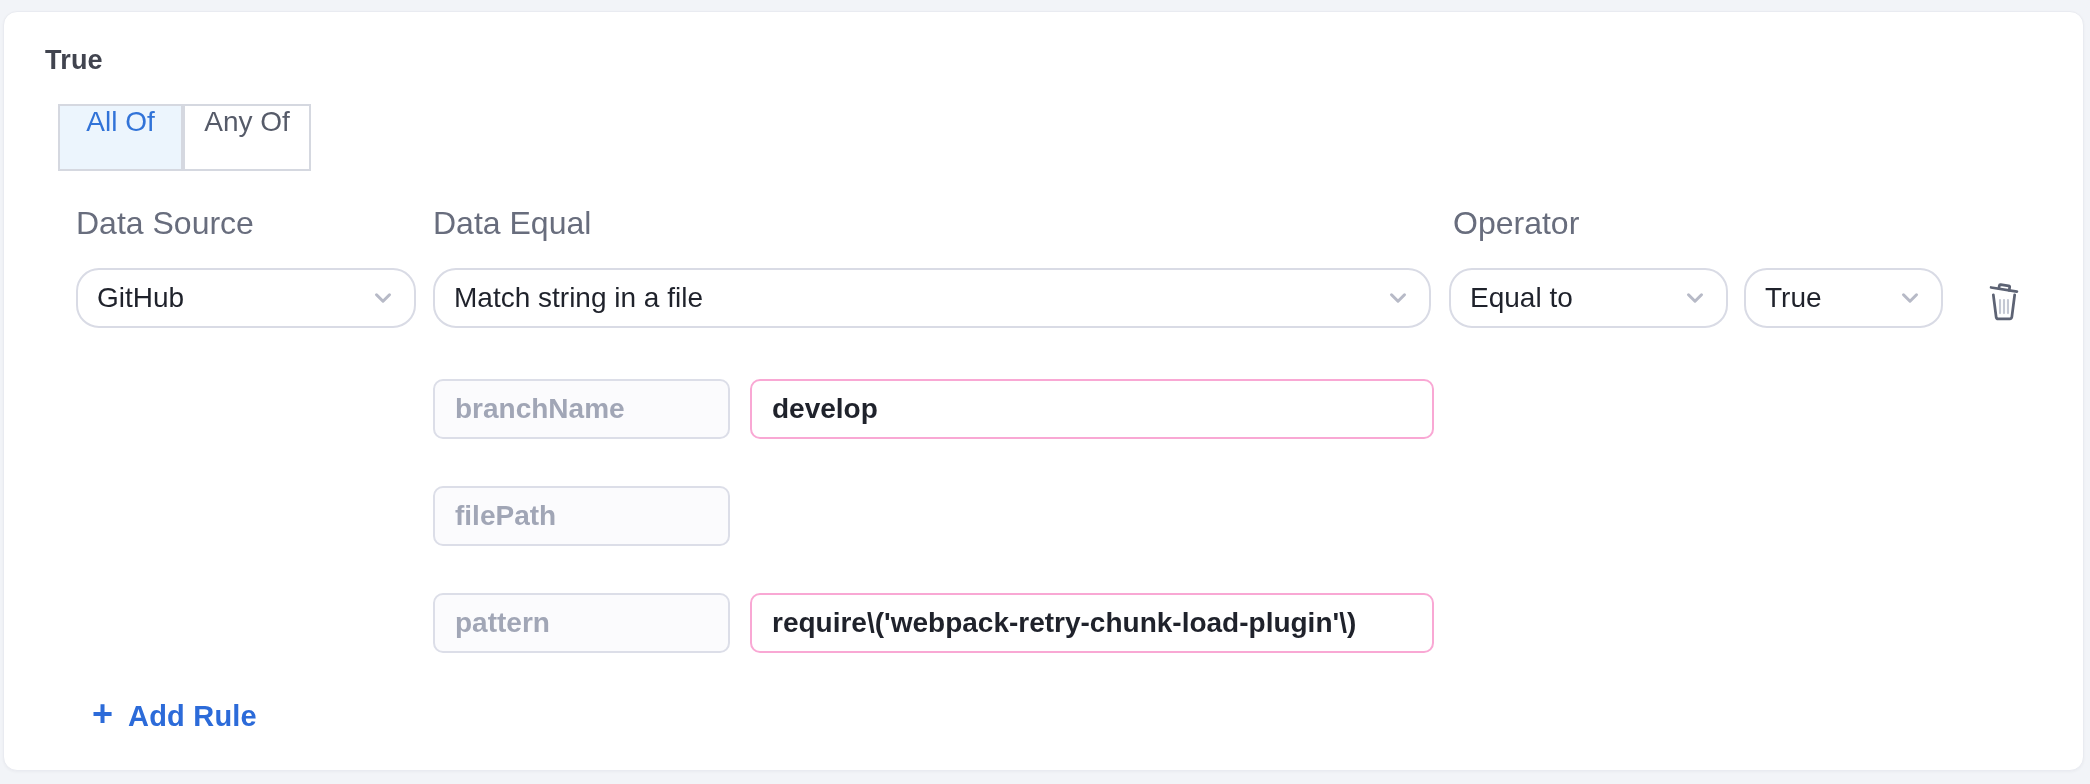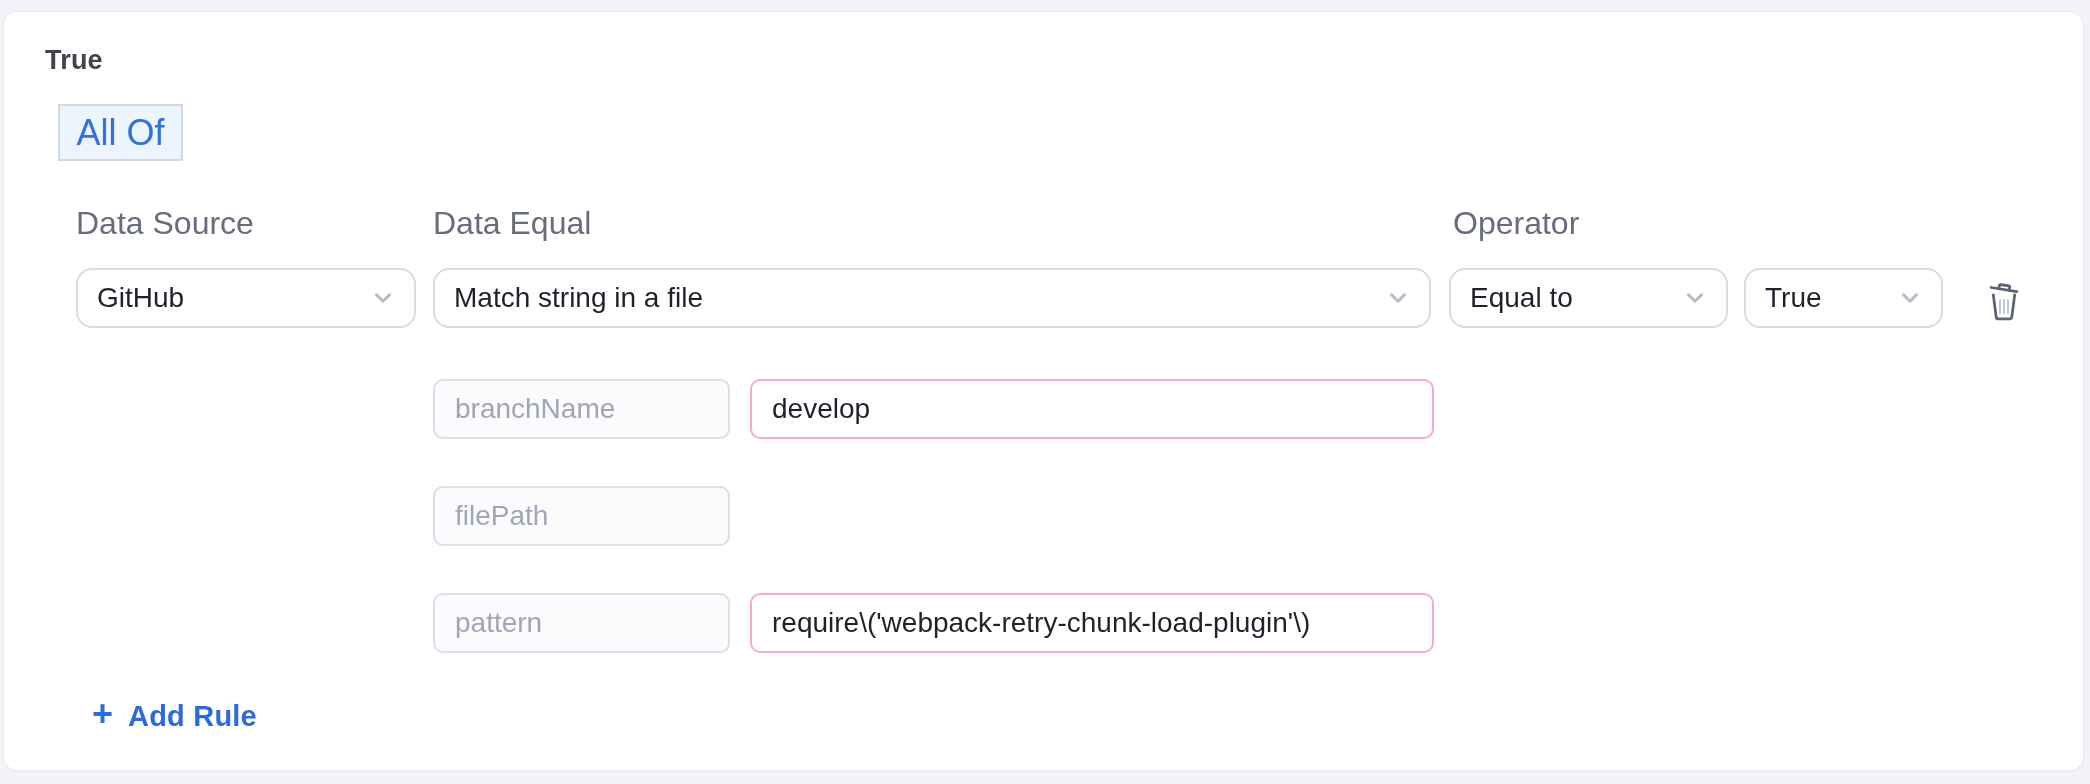--- a/index.html
+++ b/index.html
@@ -15,55 +15,56 @@
     background:#ffffff; border:1px solid #e9ebf1; border-radius:14px;
     box-shadow:0 1px 3px rgba(20,28,45,0.04);
   }
   .heading {
     position:absolute; left:41px; top:33px;
     font-size:27px; font-weight:700; color:#41444f; letter-spacing:.2px;
   }
   
   .toggle { position:absolute; left:54px; top:92px; display:flex; }
   .toggle-btn {
-    height:57px; display:flex; align-items:center; justify-content:center;
-    font-size:36px; border:2px solid #d5d8e0; background:#ffffff;
+    height:67px; display:flex; align-items:flex-start; justify-content:center;
+    font-size:28px; border:2px solid #d5d8e0; background:#ffffff;
     color:#565b69; cursor:pointer; user-select:none;
   }
   .toggle-btn.first { width:125px; border-right:none; }
   .toggle-btn.second { width:128px; }
   .toggle-btn.active {
     background:#ecf5fd; color:#3173d8; border-color:#d5d8e0;
     border-right:2px solid #d5d8e0;
   }
   
   .field-label {
     position:absolute; top:193px; font-size:32px; color:#686d7d;
   }
   .lbl-source { left:72px; }
   .lbl-point  { left:429px; }
   .lbl-operator { left:1449px; }
   
   .select {
     position:absolute; top:256px; height:60px;
     display:flex; align-items:center; justify-content:space-between;
     padding:0 18px 0 19px;
-    background:#fff; border:2px solid #d9dbe5; border-radius:16px;
+    background:#fff; border:2px solid #d9dbe5; border-radius:23px;
     font-size:28px; color:#1f222b; cursor:pointer;
   }
   .sel-source { left:72px;  width:340px; }
   .sel-point  { left:429px; width:998px; }
   .sel-operator { left:1445px; width:279px; }
   .sel-operand  { left:1740px; width:199px;text-align:center; }
   .chevron { flex:0 0 auto; margin-left:12px; display:block; }
   
   .param-key, .param-value {
     position:absolute; height:60px; border-radius:10px;
     font-size:28px; padding:8px 20px; outline:none;
     font-family:"Liberation Sans","DejaVu Sans",sans-serif;
+    font-weight:bold;
   }
   .param-key {
     left:429px; width:297px;
     background:#fbfbfd; border:2px solid #dcdee8; color:#a1a6b6;
   }
   .param-value {
     left:746px; width:684px;
     background:#ffffff; border:2px solid #f9a8d4; color:#1f222b;
   }
   .row1 { top:367px; } .row2 { top:474px; } .row3 { top:581px; }
@@ -85,20 +86,23 @@
 </head>
 <body>
 
 <div class="card">
 
   <div class="heading">True</div>
 
   <div class="toggle">
     <div class="toggle-btn first active">
       <span>All Of</span>
+    </div>
+    <div class="toggle-btn second">
+      <span>Any Of</span>
     </div>
   </div>
 
   <div class="field-label lbl-source">Data Source</div>
   <div class="field-label lbl-point">Data Equal</div>
   <div class="field-label lbl-operator">Operator</div>
 
   <div class="select sel-source">
     <span>GitHub</span>
     <svg class="chevron" width="26" height="26" viewBox="0 0 24 24" fill="none" stroke="#b7bac7" stroke-width="2.8" stroke-linecap="round" stroke-linejoin="round">

